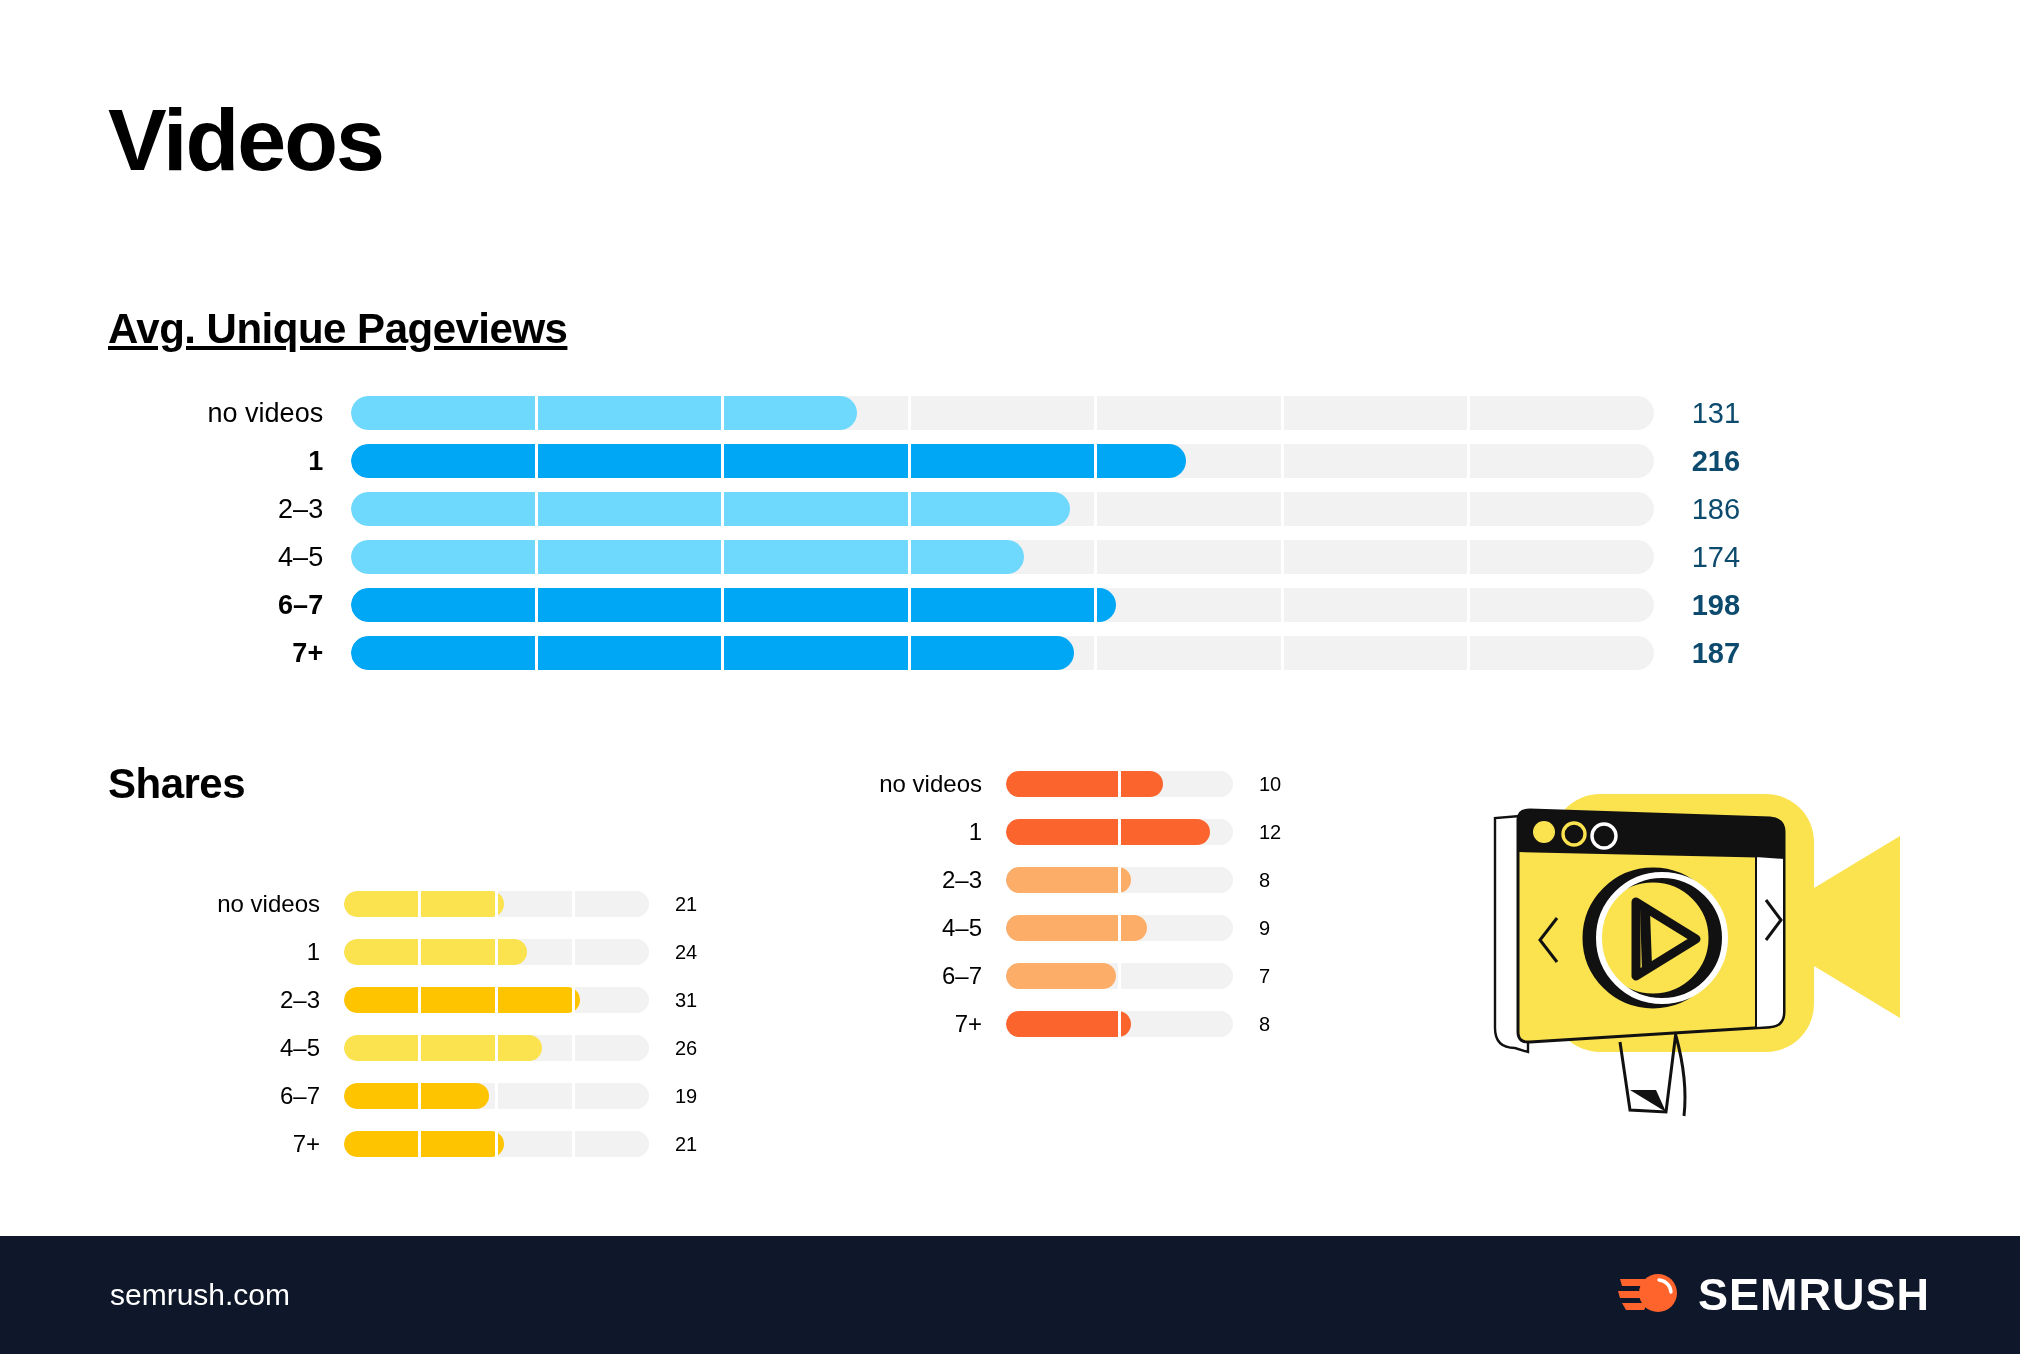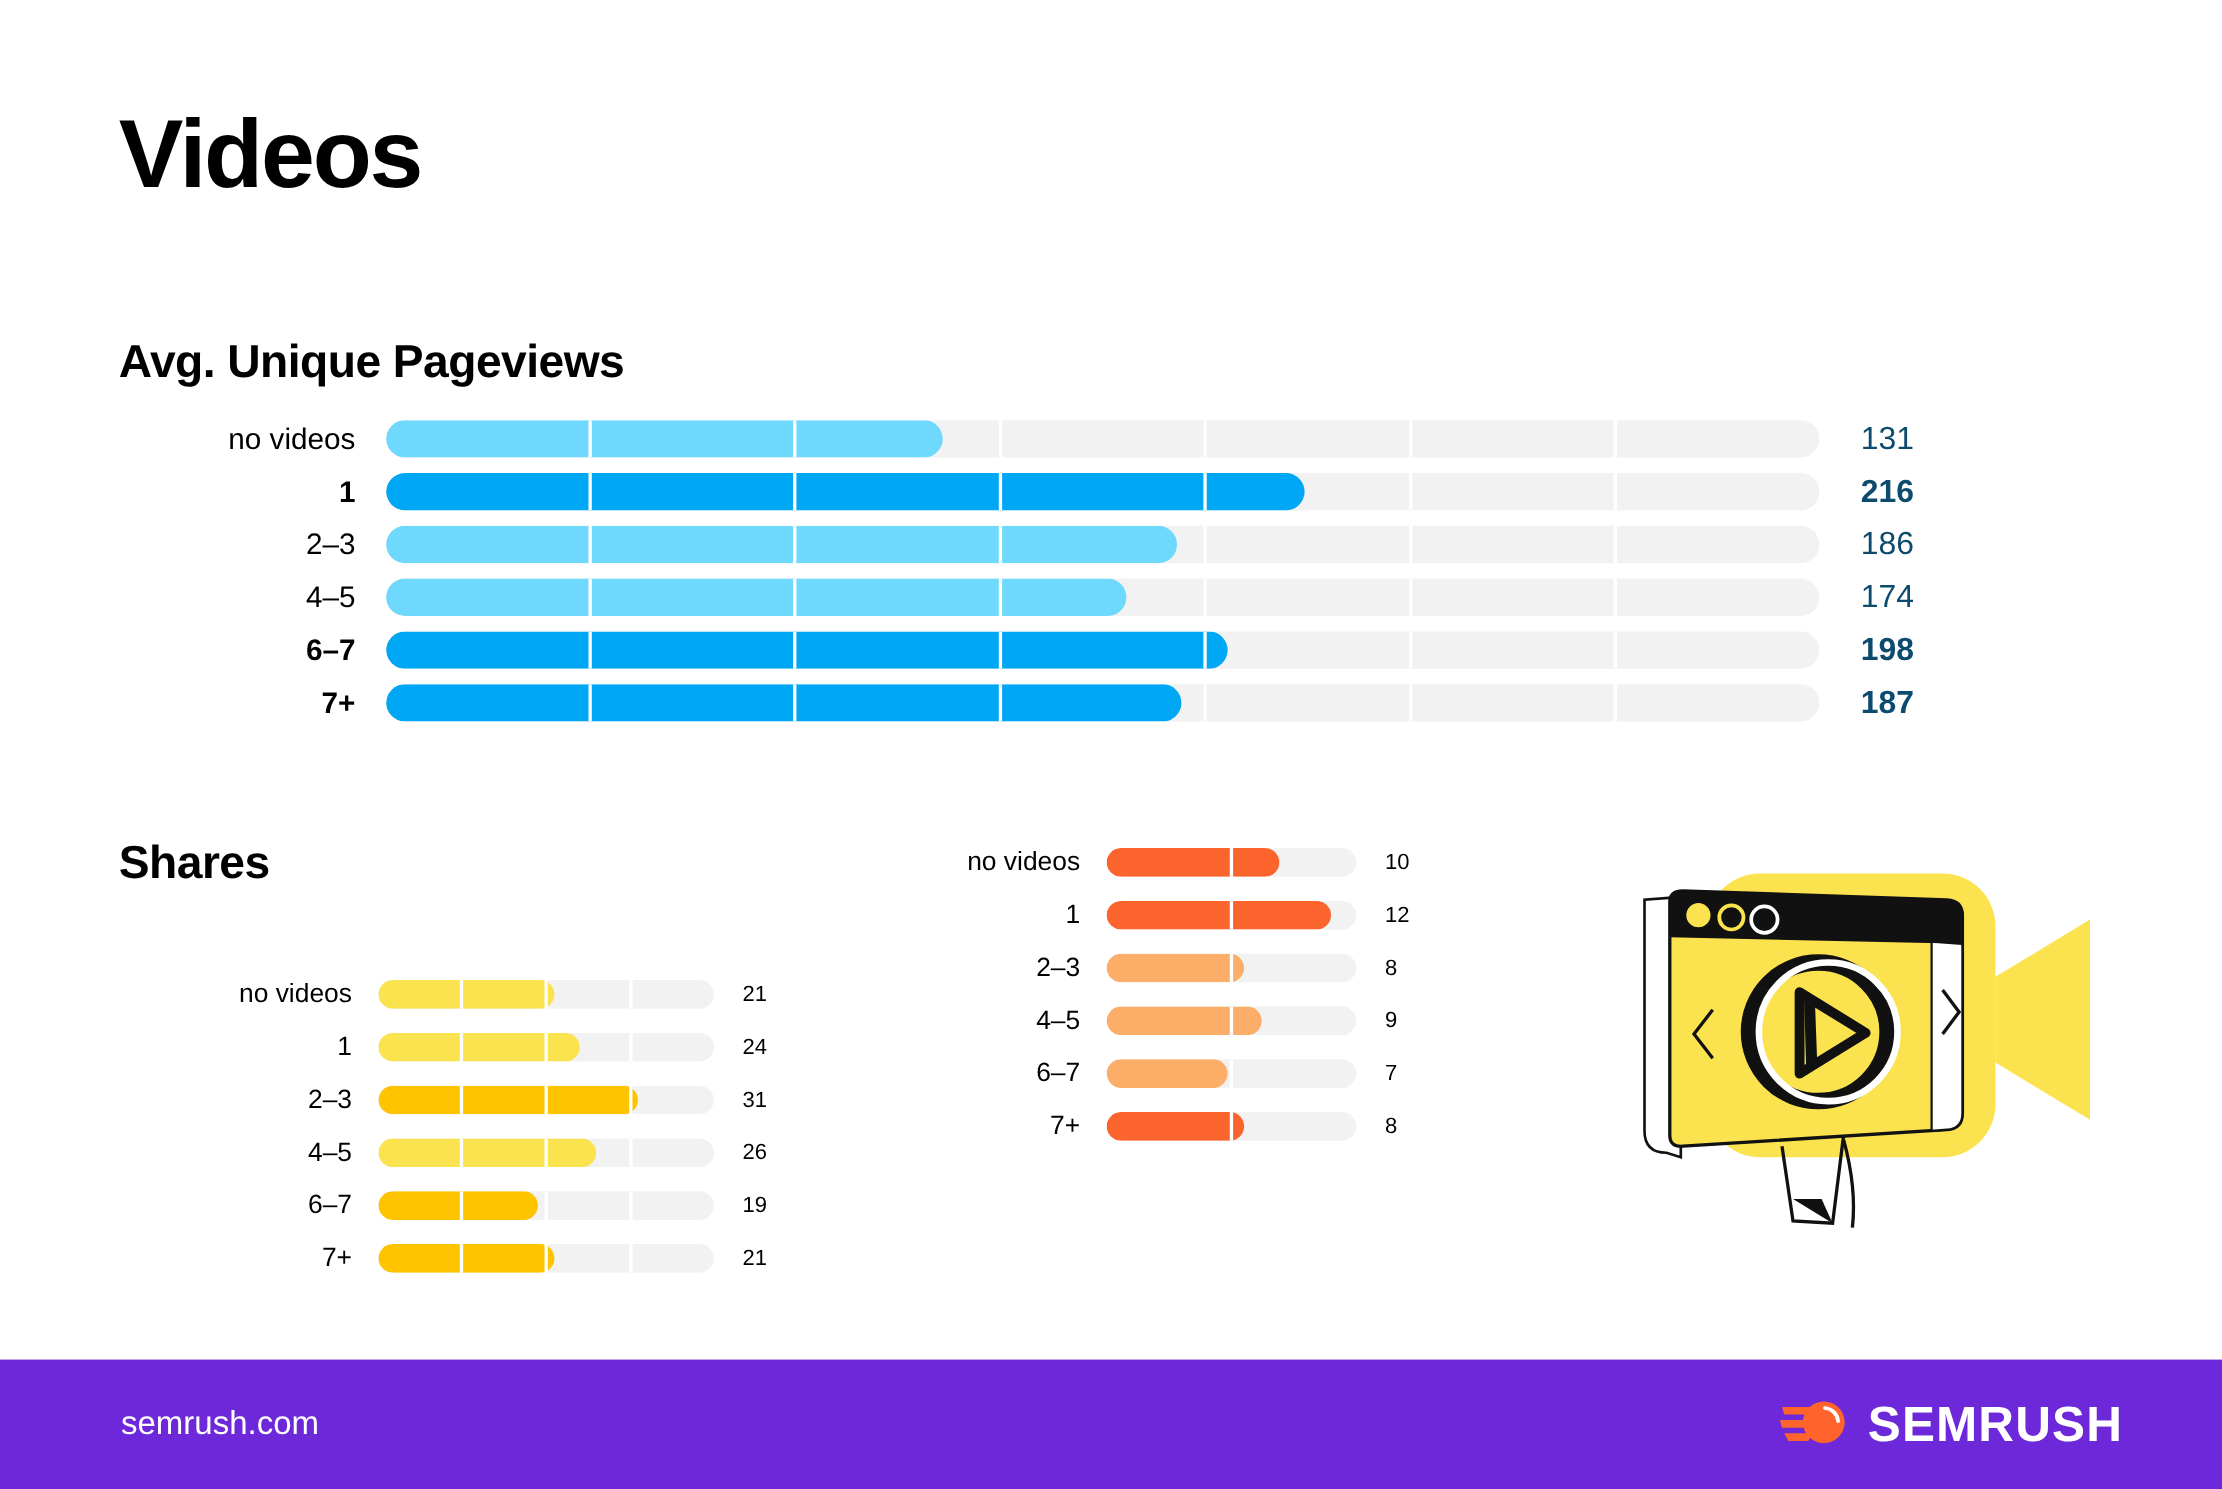--- a/index.html
+++ b/index.html
@@ -18,21 +18,21 @@
     position:absolute;left:108px;top:96px;
     font-size:88px;font-weight:bold;color:#000000;
     letter-spacing:-2px;line-height:1;
   }
   .section-title{
     font-size:42px;font-weight:bold;color:#000000;letter-spacing:-0.5px;
   }
 
   
   .pv-block{position:absolute;left:108px;top:305px;width:1700px;}
-  .pv-head{margin-bottom:22px;}
+  .pv-head{margin-bottom:36px;text-decoration:underline;}
   .pv-row{
     display:flex;align-items:center;height:48px;margin-bottom:0px;
   }
   .pv-label{
     width:222px;text-align:right;padding-right:28px;
     font-size:27px;color:#000000;white-space:nowrap;
   }
   .pv-label.bold{font-weight:bold;}
   .pv-track{
     position:relative;width:1344px;height:34px;border-radius:17px;
@@ -68,21 +68,21 @@
   #backlinks-block{left:770px;top:760px;}
   #backlinks-block .sm-label{width:212px;}
   #backlinks-block .sm-track{width:227px;}
 
   
   .illo{position:absolute;left:1470px;top:760px;width:460px;height:360px;}
 
   
   .footer{
     position:absolute;left:0;bottom:0;width:2020px;height:118px;
-    background:#6d28d9;display:flex;align-items:center;
+    background:#0f172a;display:flex;align-items:center;
   }
   .footer-url{
     position:absolute;left:110px;font-size:30px;color:#ffffff;
   }
   .footer-logo{
     position:absolute;right:90px;display:flex;align-items:center;gap:18px;
   }
   .footer-logo-text{
     font-size:45px;font-weight:bold;color:#ffffff;letter-spacing:1px;
   }

